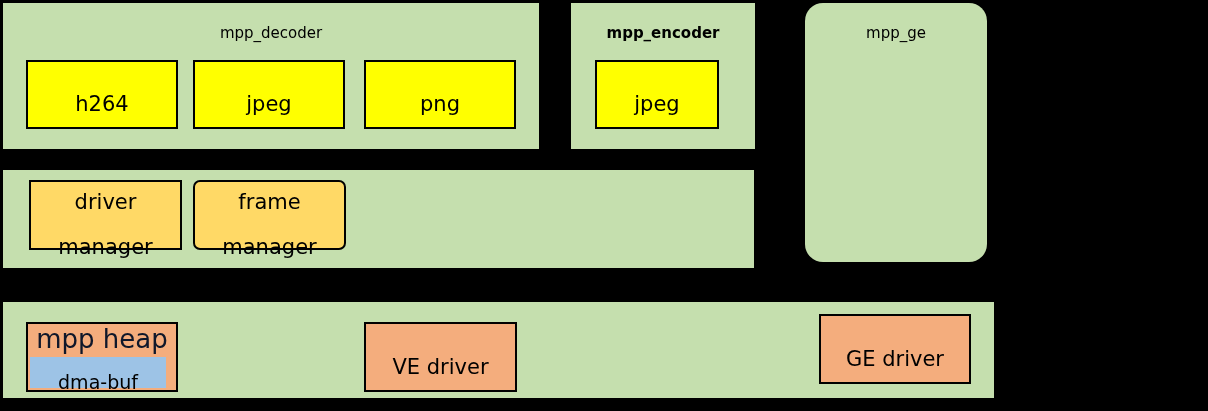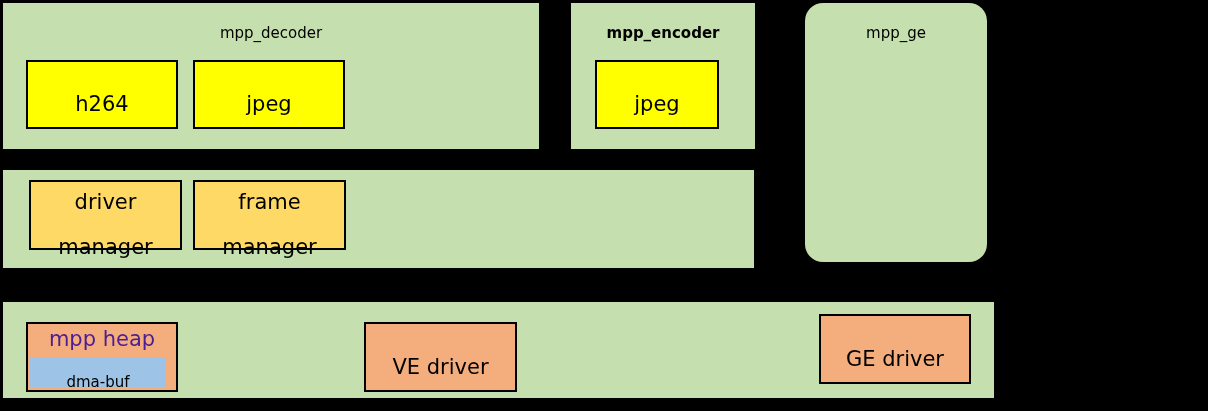--- a/index.html
+++ b/index.html
@@ -61,31 +61,31 @@
   .heap {
     position: absolute;
     box-sizing: border-box;
     border: 2px solid #000000;
     background: #f4ad7d;
   }
   .heap-title {
     position: absolute;
     left: 0; right: 0; top: 3px;
     text-align: center;
-    font-size: 21px;
+    font-size: 26px;
     line-height: 25px;
-    color: #4c1d95;
+    color: #0f172a;
   }
   .dmabuf {
     position: absolute;
     background: #9dc3e6;
     display: flex;
     align-items: center;
     justify-content: center;
-    font-size: 15px;
+    font-size: 19px;
     line-height: 25px;
     color: #000000;
   }
 
   
   #grp-decoder { left: 3px;   top: 3px;   width: 536px; height: 146px; }
   #grp-encoder { left: 571px; top: 3px;   width: 184px; height: 146px; }
   #grp-ge      { left: 805px; top: 3px;   width: 182px; height: 259px; border-radius: 18px; }
   #grp-mw      { left: 3px;   top: 170px; width: 751px; height: 98px; }
   #grp-kernel  { left: 3px;   top: 302px; width: 991px; height: 96px; }
@@ -93,41 +93,44 @@
   #ttl-decoder { top: 19px; }
   #ttl-encoder { top: 19px; font-weight: bold; }
   #ttl-ge      { top: 19px; }
 
   #box-h264  { left: 26px;  top: 60px; width: 152px; height: 69px; }
   #box-djpeg { left: 193px; top: 60px; width: 152px; height: 69px; }
   #box-png   { left: 364px; top: 60px; width: 152px; height: 69px; }
   #box-ejpeg { left: 595px; top: 60px; width: 124px; height: 69px; }
 
   #box-pktmgr { left: 29px;  top: 180px; width: 153px; height: 70px; }
-  #box-frmmgr { left: 193px; top: 180px; width: 153px; height: 70px; }
+  #box-frmmgr { left: 193px; top: 180px; width: 153px; height: 70px; border-radius: 7px; }
   #box-ve     { left: 364px; top: 180px; width: 153px; height: 70px; }
 
   #box-heap    { left: 26px;  top: 322px; width: 152px; height: 70px; }
   #box-dmabuf  { left: 2px;   top: 33px;  width: 136px; height: 31px; }
   #box-vedrv   { left: 364px; top: 322px; width: 153px; height: 70px; }
   #box-gedrv   { left: 819px; top: 314px; width: 152px; height: 70px; }
 </style>
 </head>
 <body>
 
 <div class="canvas">
 
   <div class="group" id="grp-decoder">
     <div class="group-title" id="ttl-decoder">mpp_decoder</div>
   </div>
   <div class="box yellow" id="box-h264">
     <span class="box-label">h264</span>
   </div>
   <div class="box yellow" id="box-djpeg">
     <span class="box-label">jpeg</span>
+  </div>
+  <div class="box yellow" id="box-png">
+    <span class="box-label">png</span>
   </div>
 
   <div class="group" id="grp-encoder">
     <div class="group-title" id="ttl-encoder">mpp_encoder</div>
   </div>
   <div class="box yellow" id="box-ejpeg">
     <span class="box-label">jpeg</span>
   </div>
 
   <div class="group" id="grp-ge">

